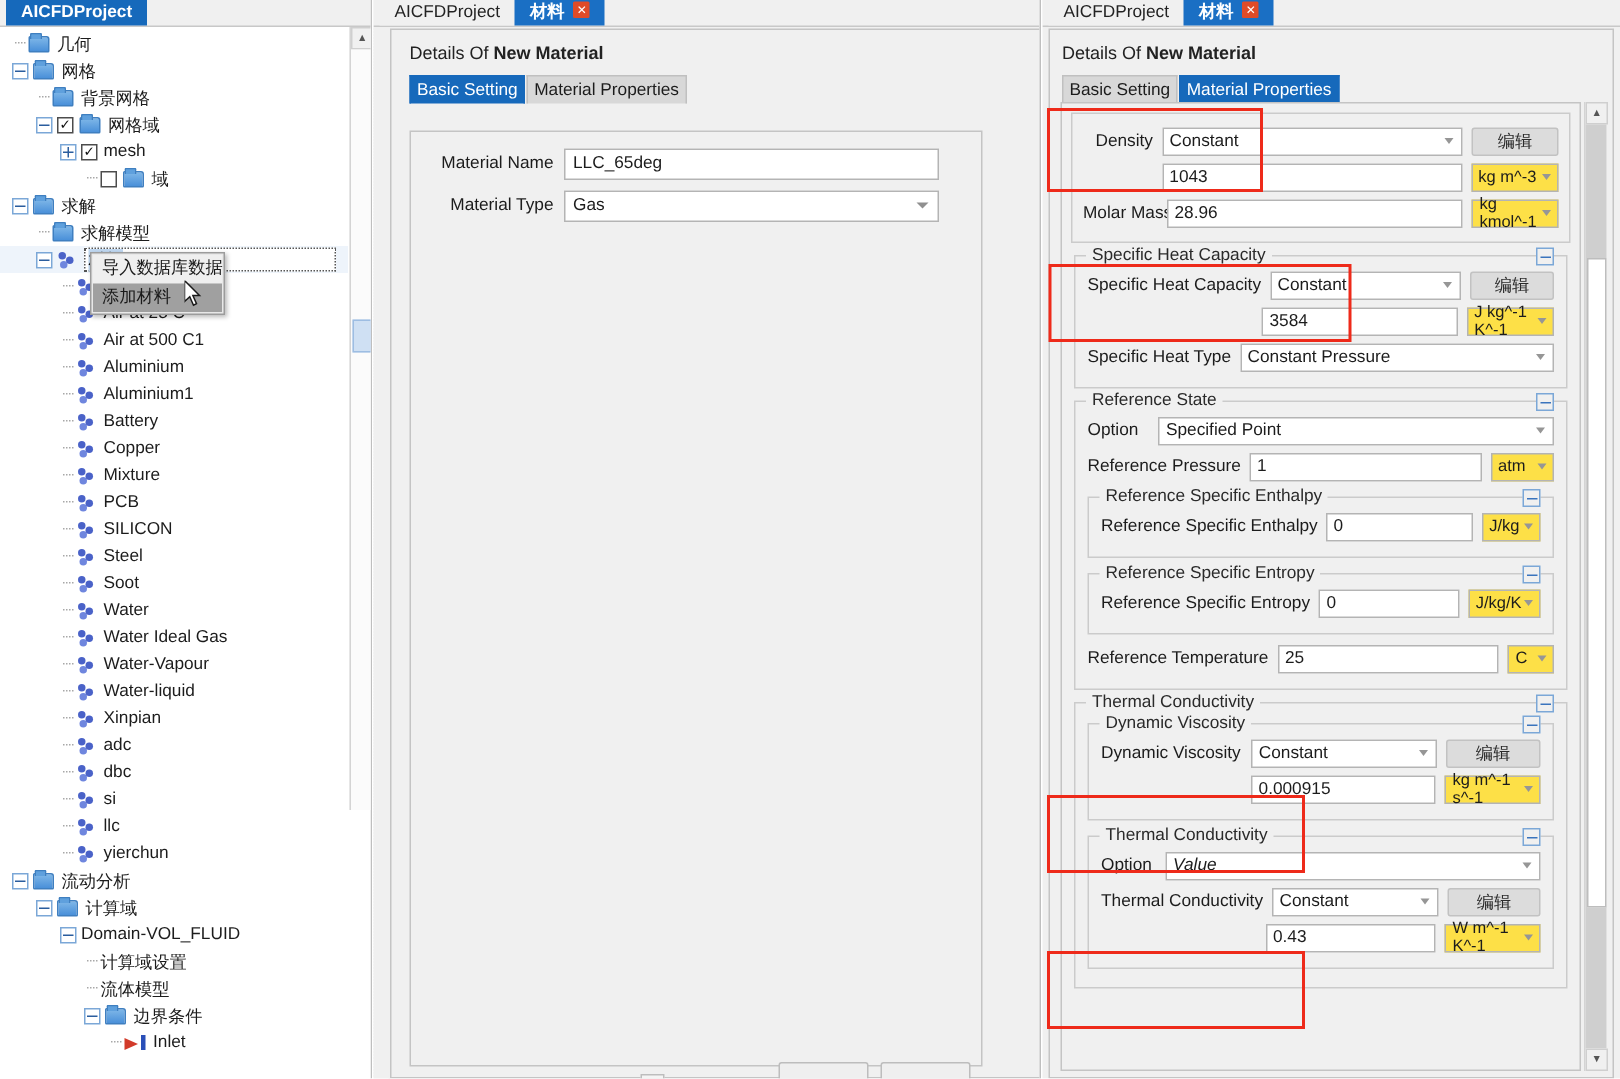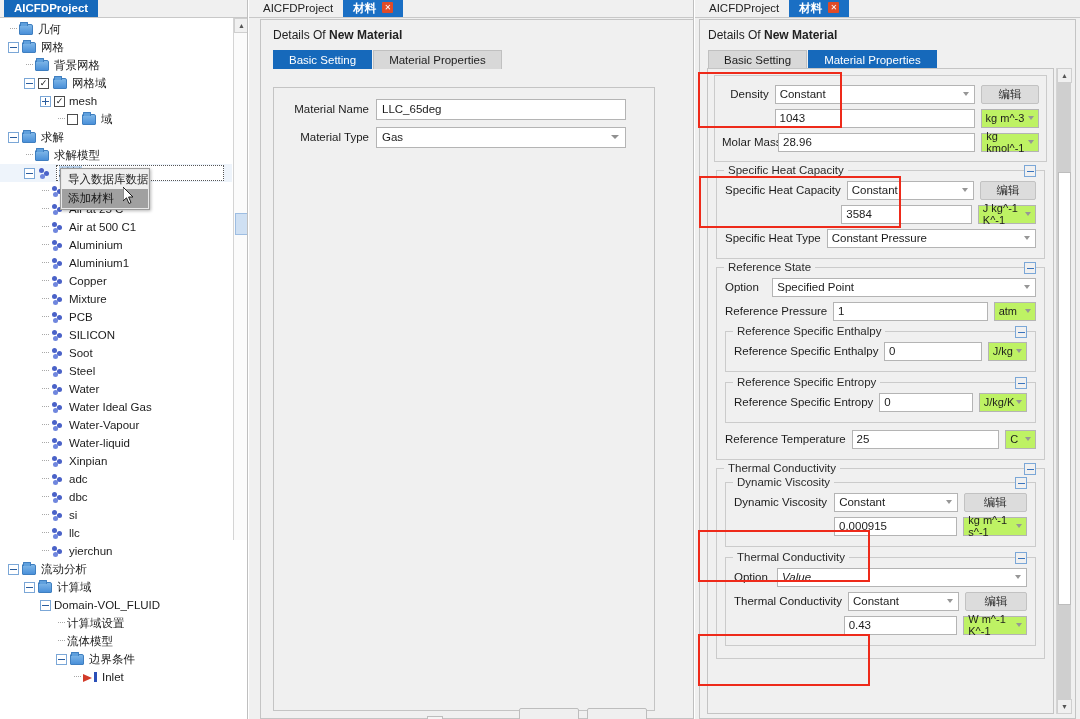--- a/index.html
+++ b/index.html
@@ -237,21 +237,21 @@
   }
   .details-hdr b { font-weight: bold; }
   .subtabs {
     display: flex;
     padding-left: 12px;
     align-items: flex-end;
     height: 21px;
   }
   .subtab {
     height: 19px; line-height: 19px;
-    padding: 0 15px;
+    padding: 0 4px;
     font-size: 11.5px;
     background: #d8d8d8;
     border: 1px solid #c0c0c0;
     border-bottom: none;
     color: #1c1c1c;
     margin-right: 1px;
   }
   .subtab.active { background: #1669bb; color: #fff; border-color: #1669bb; }
   .row {
     display: flex; align-items: center;
@@ -378,21 +378,21 @@
     height: 19px;
     background: #dcdcdc;
     border: 1px solid #c2c2c2;
     font-size: 11.5px;
     color: #2a2a2a;
     display: flex; align-items: center; justify-content: center;
     border-radius: 2px;
   }
   .unit {
     height: 19px;
-    background: #bef264;
+    background: #fde047;
     border: 1px solid #b4b4b4;
     font-size: 11px;
     color: #1c1c1c;
     display: flex; align-items: center;
     padding: 0 4px;
     position: relative;
   }
   .unit .caret {
     position: absolute; right: 4px; top: 50%; margin-top: -2px;
     width: 0; height: 0;
@@ -504,20 +504,26 @@
           <div class="tnode">
             <span class="ind" style="width: 40px;"></span>
             <span class="dashline"></span>
             <span class="mat-icon"></span>
             <span class="tlabel">Aluminium1</span>
           </div>
           <div class="tnode">
             <span class="ind" style="width: 40px;"></span>
             <span class="dashline"></span>
             <span class="mat-icon"></span>
+            <span class="tlabel">Battery</span>
+          </div>
+          <div class="tnode">
+            <span class="ind" style="width: 40px;"></span>
+            <span class="dashline"></span>
+            <span class="mat-icon"></span>
             <span class="tlabel">Copper</span>
           </div>
           <div class="tnode">
             <span class="ind" style="width: 40px;"></span>
             <span class="dashline"></span>
             <span class="mat-icon"></span>
             <span class="tlabel">Mixture</span>
           </div>
           <div class="tnode">
             <span class="ind" style="width: 40px;"></span>
@@ -528,27 +534,27 @@
           <div class="tnode">
             <span class="ind" style="width: 40px;"></span>
             <span class="dashline"></span>
             <span class="mat-icon"></span>
             <span class="tlabel">SILICON</span>
           </div>
           <div class="tnode">
             <span class="ind" style="width: 40px;"></span>
             <span class="dashline"></span>
             <span class="mat-icon"></span>
+            <span class="tlabel">Steel</span>
+          </div>
+          <div class="tnode">
+            <span class="ind" style="width: 40px;"></span>
+            <span class="dashline"></span>
+            <span class="mat-icon"></span>
             <span class="tlabel">Soot</span>
-          </div>
-          <div class="tnode">
-            <span class="ind" style="width: 40px;"></span>
-            <span class="dashline"></span>
-            <span class="mat-icon"></span>
-            <span class="tlabel">Steel</span>
           </div>
           <div class="tnode">
             <span class="ind" style="width: 40px;"></span>
             <span class="dashline"></span>
             <span class="mat-icon"></span>
             <span class="tlabel">Water</span>
           </div>
           <div class="tnode">
             <span class="ind" style="width: 40px;"></span>
             <span class="dashline"></span>

